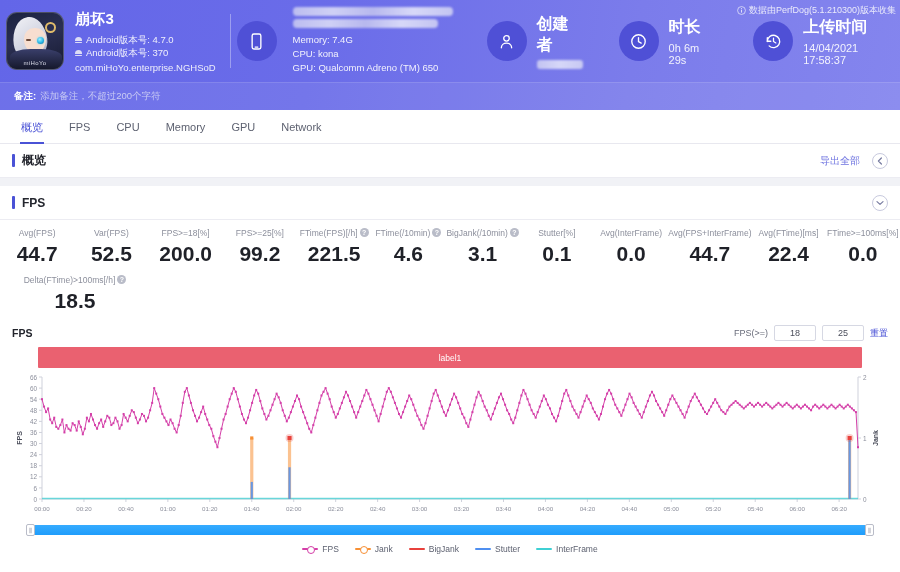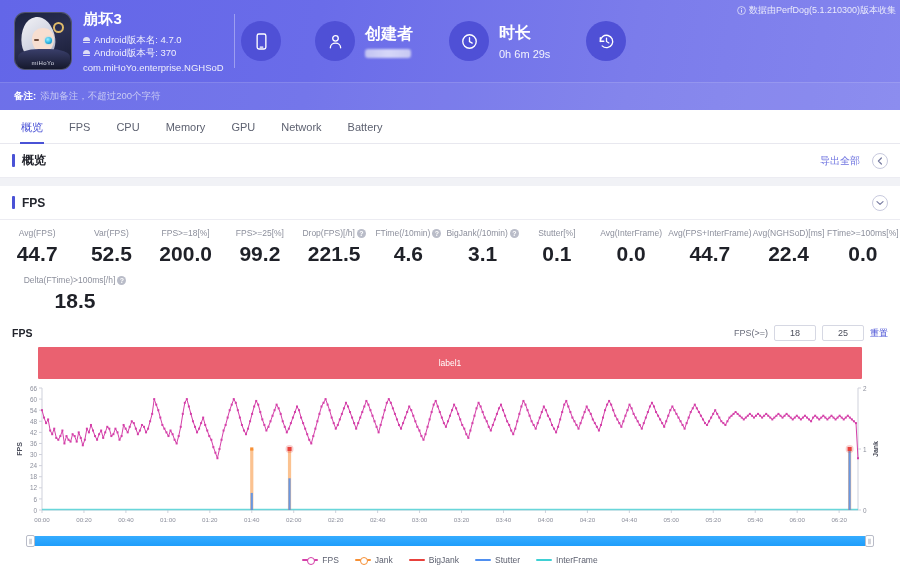--- a/index.html
+++ b/index.html
@@ -10,21 +10,21 @@
   }
 
   
   .header {
     position: relative;
     height: 110px;
     background: linear-gradient(100deg, #6366e8 0%, #6a6ce9 35%, #7b7ceb 70%, #8485ee 100%);
     color: #fff;
   }
   .hdr-top { display: flex; height: 82px; align-items: center; }
-  .app-block { display: flex; align-items: center; padding-left: 14px; width: 220px; }
+  .app-block { display: flex; align-items: center; padding-left: 6px; width: 220px; }
   .app-icon {
     width: 58px; height: 58px; border-radius: 11px; overflow: hidden;
     background: linear-gradient(160deg,#1b2340 0%,#2b2f52 45%,#161a30 100%);
     position: relative; flex: none; border: 1px solid rgba(255,255,255,.22);
   }
   .app-icon .hair {
     position: absolute; left: 6px; top: 4px; width: 34px; height: 42px;
     background: linear-gradient(150deg,#f2f2f6,#cfd2e0 60%,#9ea3bd);
     border-radius: 50% 48% 44% 40% / 60% 56% 44% 40%;
     transform: rotate(-8deg);
@@ -141,21 +141,21 @@
     color: #777ba0; font-size: 8px; cursor: pointer; background: #fff;
   }
   .gap { height: 8px; background: #f1f2f6; }
 
   
   .metrics { background: #fff; padding: 8px 0 2px; }
   .mrow { display: flex; }
   .mcell { flex: 1; text-align: center; }
   .mlabel {
     font-size: 8.5px; color: #8c8f9c; white-space: nowrap;
-    display: flex; align-items: center; justify-content: center; gap: 2px;
+    display: flex; align-items: flex-start; justify-content: center; gap: 2px;
   }
   .qmark {
     width: 9px; height: 9px; border-radius: 50%; background: #b9bcc8;
     color: #fff; font-size: 7px; line-height: 9px; text-align: center;
     display: inline-block; font-weight: 700;
   }
   .mvalue { font-size: 21px; font-weight: 700; color: #1f2128; margin-top: 4px; }
   .mrow2 { display: flex; margin-top: 9px; }
   .mrow2 .mcell { flex: 0 0 88px; }
 
@@ -166,21 +166,21 @@
   .chart-ctrl { margin-left: auto; display: flex; align-items: center; gap: 6px; }
   .ctrl-label { font-size: 9px; color: #6a6d7b; }
   .ctrl-input {
     width: 42px; height: 16px; border: 1px solid #d6d8e3; border-radius: 2px;
     font-size: 9px; text-align: center; color: #4a4d5a; background: #fff;
     font-family: inherit; line-height: 14px;
   }
   .reset-link { font-size: 9px; color: #4a52d6; cursor: pointer; }
 
   .label-band {
-    margin: 2px 38px 4px 38px; height: 32px; background: #ea6170;
+    margin: 2px 38px 4px 38px; height: 21px; background: #ea6170;
     display: flex; align-items: center; justify-content: center;
     color: #fff; font-size: 8.5px; border-radius: 1px;
   }
 
   .plot-area { position: relative; height: 150px; margin: 0 12px; }
   svg.plot { display: block; }
 
   .slider-row { margin: 2px 30px 0 30px; position: relative; height: 13px; }
   .slider-track {
     position: absolute; left: 0; right: 0; top: 1px; height: 10px;
@@ -230,38 +230,45 @@
         <div class="eye2"></div>
         <div class="eye"></div>
         <div class="acc"></div>
         <div class="body"></div>
         <div class="brand">miHoYo</div>
       </div>
       <div class="app-meta">
         <div class="app-name">崩坏3</div>
         <div class="meta-line">
           <span class="andro-dot"></span>
-          <span>Android版本名: 4.7.0</span>
+          <span>Android版本号: 4.7.0</span>
         </div>
         <div class="meta-line">
           <span class="andro-dot"></span>
           <span>Android版本号: 370</span>
         </div>
         <div class="pkg">com.miHoYo.enterprise.NGHSoD</div>
       </div>
     </div>
 
     <div class="hdr-divider"></div>
 
     <div class="info-group">
       <div class="ig-icon">
         <svg width="19" height="19" viewBox="0 0 24 24">
           <rect x="6.5" y="2.5" width="11" height="19" rx="2.2" fill="none" stroke="#fff" stroke-width="1.7"></rect>
           <line x1="10.3" y1="19" x2="13.7" y2="19" stroke="#fff" stroke-width="1.5" stroke-linecap="round"></line>
         </svg>
+      </div>
+      <div class="spec-group">
+        <div class="spec-blur" style="width:160px"></div>
+        <div class="spec-blur" style="width:145px;margin-bottom:5px"></div>
+        <div class="spec-line">Memory: 7.4G</div>
+        <div class="spec-line">CPU: kona</div>
+        <div class="spec-line">GPU: Qualcomm Adreno (TM) 650</div>
       </div>
     </div>
 
     <div class="info-group" style="margin-left:34px">
       <div class="ig-icon">
         <svg width="19" height="19" viewBox="0 0 24 24">
           <circle cx="12" cy="8" r="3.5" fill="none" stroke="#fff" stroke-width="1.7"></circle>
           <path d="M5.5 20c0-3.6 2.9-6 6.5-6s6.5 2.4 6.5 6" fill="none" stroke="#fff" stroke-width="1.7" stroke-linecap="round"></path>
         </svg>
       </div>
@@ -285,38 +292,41 @@
     </div>
 
     <div class="info-group" style="margin-left:36px">
       <div class="ig-icon">
         <svg width="19" height="19" viewBox="0 0 24 24">
           <path d="M4.2 12a7.8 7.8 0 1 1 2.3 5.5" fill="none" stroke="#fff" stroke-width="1.7" stroke-linecap="round"></path>
           <path d="M4.2 7.3v4.4h4.4" fill="none" stroke="#fff" stroke-width="1.7" stroke-linecap="round" stroke-linejoin="round"></path>
           <path d="M12 7.8V12l3 1.8" fill="none" stroke="#fff" stroke-width="1.6" stroke-linecap="round"></path>
         </svg>
       </div>
+      <div class="ig-text">
+        <div class="ig-title">上传时间</div>
+        <div class="ig-val">14/04/2021 17:58:37</div>
+      </div>
     </div>
 
   </div>
 
   <div class="remark-bar">
     <span class="remark-label">备注:</span>
     <span class="remark-ph">添加备注，不超过200个字符</span>
   </div>
 </div>
 
 <div class="tabbar">
   <div class="tab active">概览</div>
   <div class="tab">FPS</div>
   <div class="tab">CPU</div>
   <div class="tab">Memory</div>
   <div class="tab">GPU</div>
   <div class="tab">Network</div>
-  <div class="tab">Battery</div>
 </div>
 
 <div class="sect-head">
   <div class="sect-bar"></div>
   <div class="sect-title">概览</div>
   <div class="sect-spacer"></div>
   <div class="export-link">导出全部</div>
   <div class="circle-btn">
     <svg width="6" height="8" viewBox="0 0 6 8">
       <path d="M4.4 1 1.4 4l3 3" fill="none" stroke="#777ba0" stroke-width="1.2" stroke-linecap="round" stroke-linejoin="round"></path>
@@ -358,21 +368,21 @@
       <div class="mvalue">200.0</div>
     </div>
     <div class="mcell">
       <div class="mlabel">
           <span>FPS&gt;=25[%]</span>
         </div>
       <div class="mvalue">99.2</div>
     </div>
     <div class="mcell">
       <div class="mlabel">
-          <span>Drop(FPS)[/h]</span>
+          <span>FTime(FPS)[/h]</span>
           <span class="qmark">?</span>
         </div>
       <div class="mvalue">221.5</div>
     </div>
     <div class="mcell">
       <div class="mlabel">
           <span>FTime(/10min)</span>
           <span class="qmark">?</span>
         </div>
       <div class="mvalue">4.6</div>
@@ -397,21 +407,21 @@
       <div class="mvalue">0.0</div>
     </div>
     <div class="mcell">
       <div class="mlabel">
           <span>Avg(FPS+InterFrame)</span>
         </div>
       <div class="mvalue">44.7</div>
     </div>
     <div class="mcell">
       <div class="mlabel">
-          <span>Avg(NGHSoD)[ms]</span>
+          <span>Avg(FTime)[ms]</span>
         </div>
       <div class="mvalue">22.4</div>
     </div>
     <div class="mcell">
       <div class="mlabel">
           <span>FTime&gt;=100ms[%]</span>
         </div>
       <div class="mvalue">0.0</div>
     </div>
   </div>

